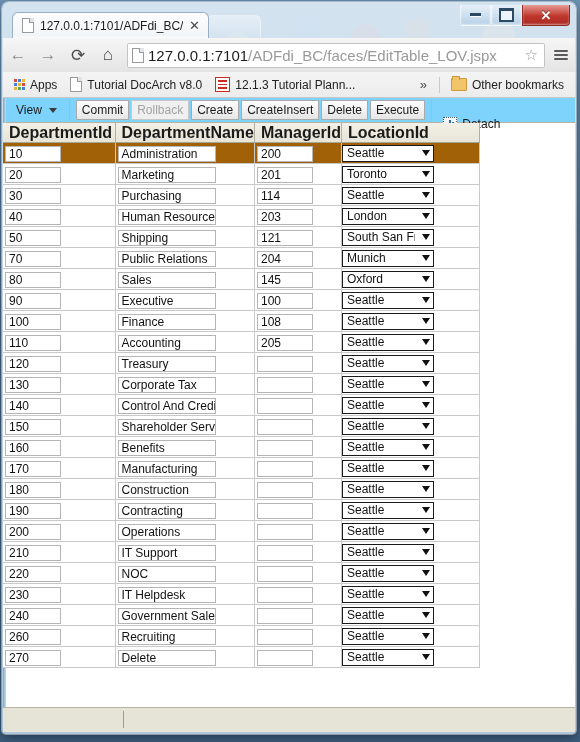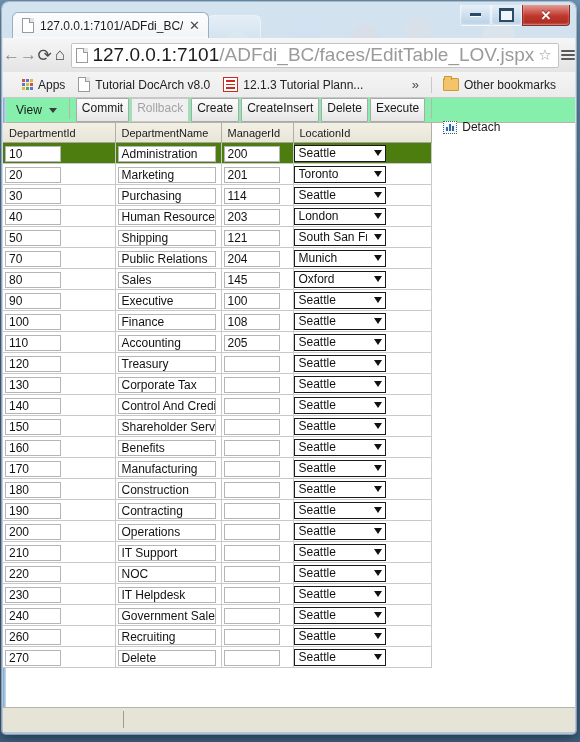--- a/index.html
+++ b/index.html
@@ -62,73 +62,73 @@
             border:1px solid rgba(255,255,255,.45);border-bottom:none;border-radius:6px 6px 0 0;}
   
   #navbar{position:absolute;left:1px;top:36px;width:572px;height:34px;
           background:linear-gradient(180deg,#f6f6f6,#e4e4e4);
           border-bottom:1px solid #cfcfcf;display:flex;align-items:center;}
   .navicon{width:30px;height:34px;display:flex;align-items:center;justify-content:center;
            color:#8c8c8c;font-size:17px;}
   .navicon.dark{color:#4a4a4a;}
   #omnibox{flex:1;height:23px;margin:0 2px 0 4px;background:#fff;border:1px solid #c3c3c3;
            border-radius:2px;display:flex;align-items:center;padding:0 4px;gap:4px;}
-  #urltext{font-size:19px;color:#9a9a9a;white-space:nowrap;overflow:hidden;flex:1;}
+  #urltext{font-size:15px;color:#9a9a9a;white-space:nowrap;overflow:hidden;flex:1;}
   #urltext b{color:#1c1c1c;font-weight:normal;}
   #star{font-size:15px;color:#9a9a9a;margin-right:2px;}
   #menu{width:28px;height:34px;display:flex;flex-direction:column;justify-content:center;
         align-items:center;gap:2px;}
   #menu span{display:block;width:14px;height:2px;background:#5a5a5a;border-radius:1px;}
   
   #bmbar{position:absolute;left:1px;top:70px;width:572px;height:26px;
          background:linear-gradient(180deg,#f4f4f4,#ececec);
          border-bottom:1px solid #c8c8c8;display:flex;align-items:center;
-         padding:0 14px;box-sizing:border-box;gap:3px;font-size:12px;color:#222;}
+         padding:0 6px;box-sizing:border-box;gap:3px;font-size:12px;color:#222;}
   .bm{display:flex;align-items:center;gap:5px;padding:2px 5px;border-radius:2px;white-space:nowrap;}
   #appsgrid{display:grid;grid-template-columns:repeat(3,3px);grid-template-rows:repeat(3,3px);
             gap:1px;}
   #appsgrid i{display:block;width:3px;height:3px;}
   .bm-oracle{width:13px;height:13px;border:1.5px solid #cf2a22;background:#fff;
              display:flex;flex-direction:column;justify-content:space-evenly;align-items:center;}
   .bm-oracle u{display:block;width:9px;height:1.5px;background:#cf2a22;}
   #bmspacer{flex:1;}
   #chev{color:#4a4a4a;font-size:13px;padding:0 6px;}
   #bmsep{width:1px;height:16px;background:#c9c9c9;margin:0 3px;}
   .folder{width:14px;height:11px;background:#f3c46a;border:1px solid #cc9b36;border-radius:1px;
           position:relative;}
   .folder:before{content:"";position:absolute;left:0;top:-3px;width:6px;height:3px;
                  background:#f3c46a;border:1px solid #cc9b36;border-bottom:none;border-radius:1px 1px 0 0;}
   
   #page{position:absolute;left:1px;top:96px;width:572px;height:634px;background:#fff;
         overflow:hidden;}
-  #adftoolbar{height:25px;box-sizing:border-box;background:#86efac;
-              border-bottom:1px solid #b6b4a6;display:flex;
+  #adftoolbar{height:25px;box-sizing:border-box;background:#7dd3fc;
+              border-bottom:1px solid #b6b4a6;display:flex;align-items:center;
               padding-left:6px;font-size:12px;color:#1a1a1a;}
   .tbsep{width:1px;height:21px;background:#b8b6a8;margin:0 5px;}
   #viewbtn{display:flex;align-items:center;gap:7px;padding:2px 7px;}
   .caret{width:0;height:0;border-left:4px solid transparent;border-right:4px solid transparent;
          border-top:5px solid #3a3a3a;}
   .tbtn{border:1px solid #a9a9a9;background:linear-gradient(180deg,#fdfdfd,#e6e6e6);
         padding:2px 5px;margin:0 1px;font-size:12px;color:#1a1a1a;border-radius:1px;
         line-height:14px;}
   .tbtn.disabled{color:#a3a3a3;border-color:#c8c8c8;background:#f0f0f0;}
   #detach{display:flex;align-items:center;gap:5px;padding:2px 6px;margin-top:27px;}
   #detachico{width:14px;height:13px;border:1px dotted #5a5a5a;background:#f4f7fb;
              position:relative;box-sizing:border-box;}
   #detachico i{position:absolute;bottom:2px;display:block;background:#2f6aa8;}
   
   #tablewrap{position:relative;}
   table#grid{border-collapse:collapse;table-layout:fixed;font-size:12px;color:#111;
              background:#fff;border-right:1px solid #9a9a9a;}
   #grid th{height:19px;background:linear-gradient(180deg,#f2f0e6,#e7e5d8);
            border-right:1px solid #b2b0a3;border-bottom:1px solid #a7a598;
-           font-weight:normal;text-align:left;padding:0 0 0 6px;color:#1a1a1a;font-size:11px;}
+           font-weight:bold;text-align:left;padding:0 0 0 6px;color:#1a1a1a;font-size:16px;}
   #grid td{height:20px;padding:0;border-right:1px solid #c9c9c9;border-bottom:1px solid #c9c9c9;
            background:#fff;vertical-align:middle;}
-  #grid tr.selected td{background:#4d7c0f;}
+  #grid tr.selected td{background:#a16207;}
   .cellfield{height:16px;margin:1px 0 0 2px;border:1px solid #b5b5b5;background:#fff;
              display:flex;align-items:center;padding:0 3px;box-sizing:border-box;
              font-size:12px;color:#111;white-space:nowrap;overflow:hidden;}
   td.c-id .cellfield{width:56px;}
   td.c-name .cellfield{width:98px;}
   td.c-mgr .cellfield{width:56px;}
   td.c-loc{padding-left:2px;margin-left:18px;}
   .lovsel{height:17px;width:92px;border:1.6px solid #1a1a1a;background:#fff;
           display:flex;align-items:center;justify-content:space-between;
           padding:0 3px 0 4px;box-sizing:border-box;font-size:12px;color:#111;

